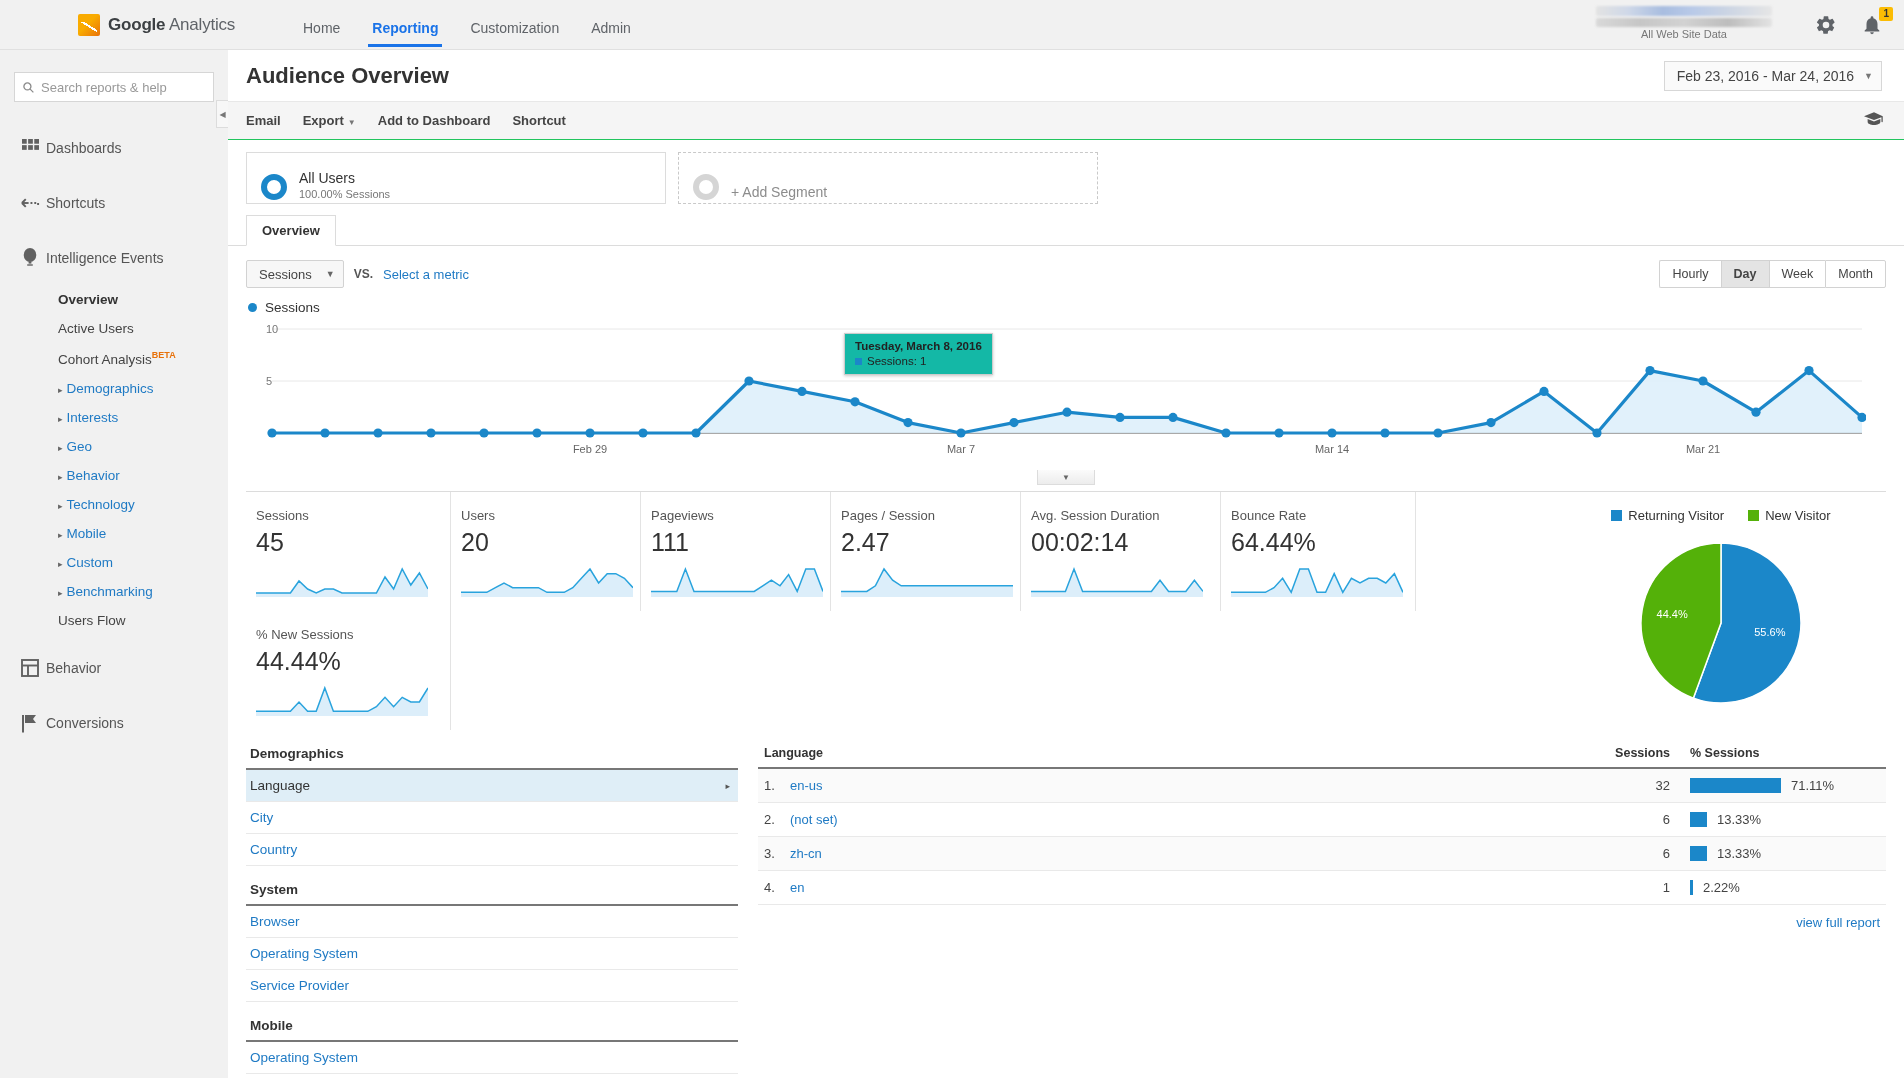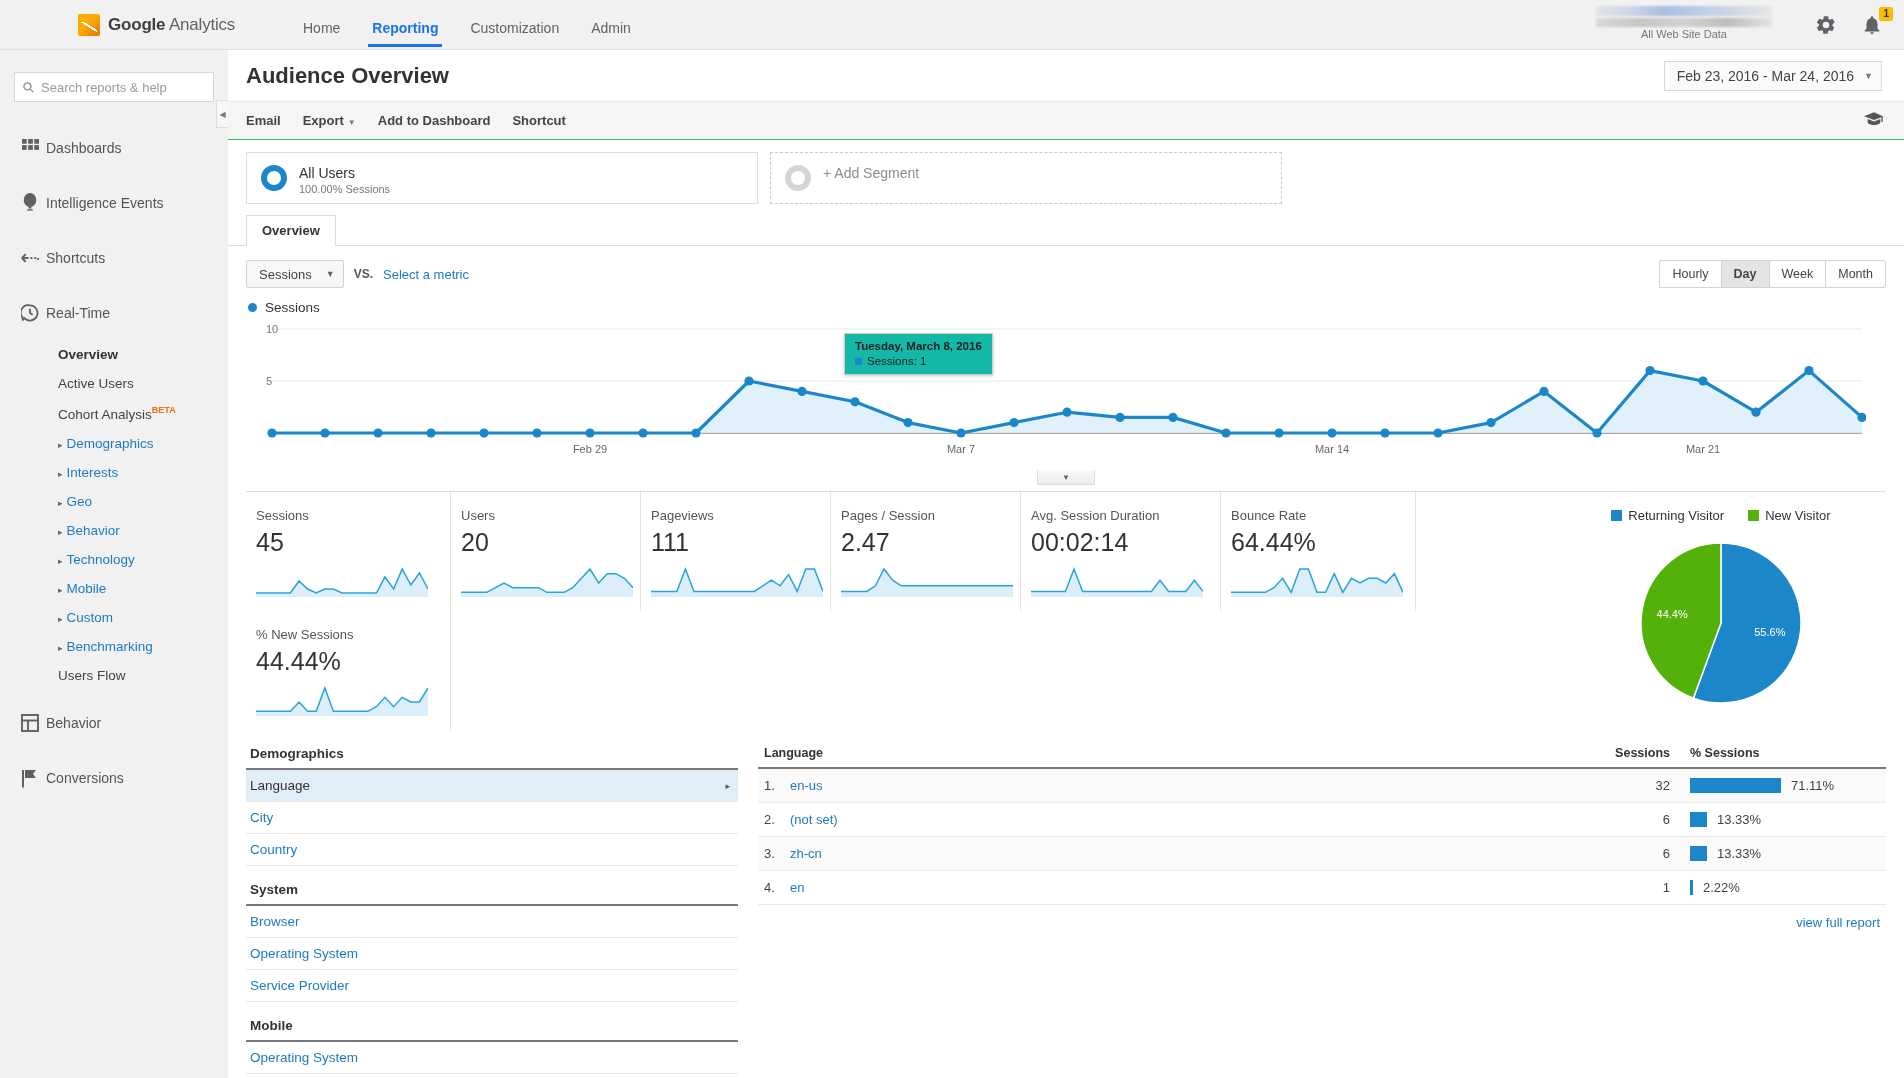--- a/index.html
+++ b/index.html
@@ -133,22 +133,22 @@
     display: flex; align-items: center; padding: 0 18px; position: relative;
   }
   .toolbar .tb {
     font-size: 13px; color: #444; margin-right: 22px; cursor: pointer; font-weight: 700;
   }
   .toolbar .tb .caret { font-size: 8px; color: #777; margin-left: 4px; }
   .cap-icon { position: absolute; right: 20px; top: 10px; color: #555; }
 
   .segment-row { display: flex; padding: 12px 18px 0 18px; gap: 12px; }
   .seg-card {
-    width: 512px; height: 52px; border: 1px solid #dcdcdc; background: #fff;
-    display: flex; align-items: flex-start; padding: 12px 14px;
+    width: 420px; height: 52px; border: 1px solid #dcdcdc; background: #fff;
+    display: flex; align-items: flex-end; padding: 3px 14px;
   }
   .seg-card.add { border: 1px dashed #c9c9c9; color: #8c8c8c; }
   .donut {
     width: 26px; height: 26px; border-radius: 50%;
     border: 6px solid #1b87c9; margin-right: 12px; flex: 0 0 26px;
   }
   .donut.gray { border-color: #d5d5d5; }
   .seg-name { font-size: 14px; color: #333; }
   .seg-sub { font-size: 11px; color: #777; margin-top: 2px; }
   .seg-add-label { font-size: 14px; color: #8c8c8c; }
@@ -309,49 +309,40 @@
             <rect x="0" y="6.5" width="5" height="5"></rect>
             <rect x="6.5" y="6.5" width="5" height="5"></rect>
             <rect x="13" y="6.5" width="5" height="5"></rect>
           </svg>
       </span>
       <span>Dashboards</span>
     </div>
 
     <div class="nav-item">
       <span class="ico">
+        <svg width="19" height="14" viewBox="0 0 20 14" fill="none" stroke="#616161" stroke-width="2">
+            <path d="M1 7h7"></path>
+            <path d="M1 7l4-4M1 7l4 4" fill="#616161" stroke-linejoin="round"></path>
+            <path d="M10 7h2M14 7h2M18 7v4" stroke-dasharray="2 2"></path>
+          </svg>
+      </span>
+      <span>Shortcuts</span>
+    </div>
+
+    <div class="nav-item">
+      <span class="ico">
         <svg width="16" height="19" viewBox="0 0 16 19" fill="#616161">
             <ellipse cx="8" cy="7" rx="6.3" ry="7"></ellipse>
             <rect x="6.6" y="13.4" width="2.8" height="2.2"></rect>
             <path d="M5.2 17h5.6" stroke="#616161" stroke-width="1.4"></path>
           </svg>
       </span>
       <span>Intelligence Events</span>
     </div>
 
-    <div class="nav-item">
-      <span class="ico">
-        <svg width="19" height="14" viewBox="0 0 20 14" fill="none" stroke="#616161" stroke-width="2">
-            <path d="M1 7h7"></path>
-            <path d="M1 7l4-4M1 7l4 4" fill="#616161" stroke-linejoin="round"></path>
-            <path d="M10 7h2M14 7h2M18 7v4" stroke-dasharray="2 2"></path>
-          </svg>
-      </span>
-      <span>Shortcuts</span>
-    </div>
-
-    <div class="nav-item">
-      <span class="ico">
-        <svg width="18" height="18" viewBox="0 0 20 20" fill="none" stroke="#616161" stroke-width="2">
-            <path d="M10 1.6a8.4 8.4 0 1 1-6.2 14.1L1.7 18.3l.5-2.6A8.4 8.4 0 0 1 10 1.6z"></path>
-            <path d="M10 5.4V10l3 2"></path>
-          </svg>
-      </span>
-      <span>Real-Time</span>
-    </div>
 
 
     <div class="subnav">
       <div class="sub-item bold">Overview</div>
       <div class="sub-item plain">Active Users</div>
       <div class="sub-item plain"><span>Cohort Analysis</span><span class="beta">BETA</span></div>
       <div class="sub-item"><span class="caret">▸</span><span>Demographics</span></div>
       <div class="sub-item"><span class="caret">▸</span><span>Interests</span></div>
       <div class="sub-item"><span class="caret">▸</span><span>Geo</span></div>
       <div class="sub-item"><span class="caret">▸</span><span>Behavior</span></div>

